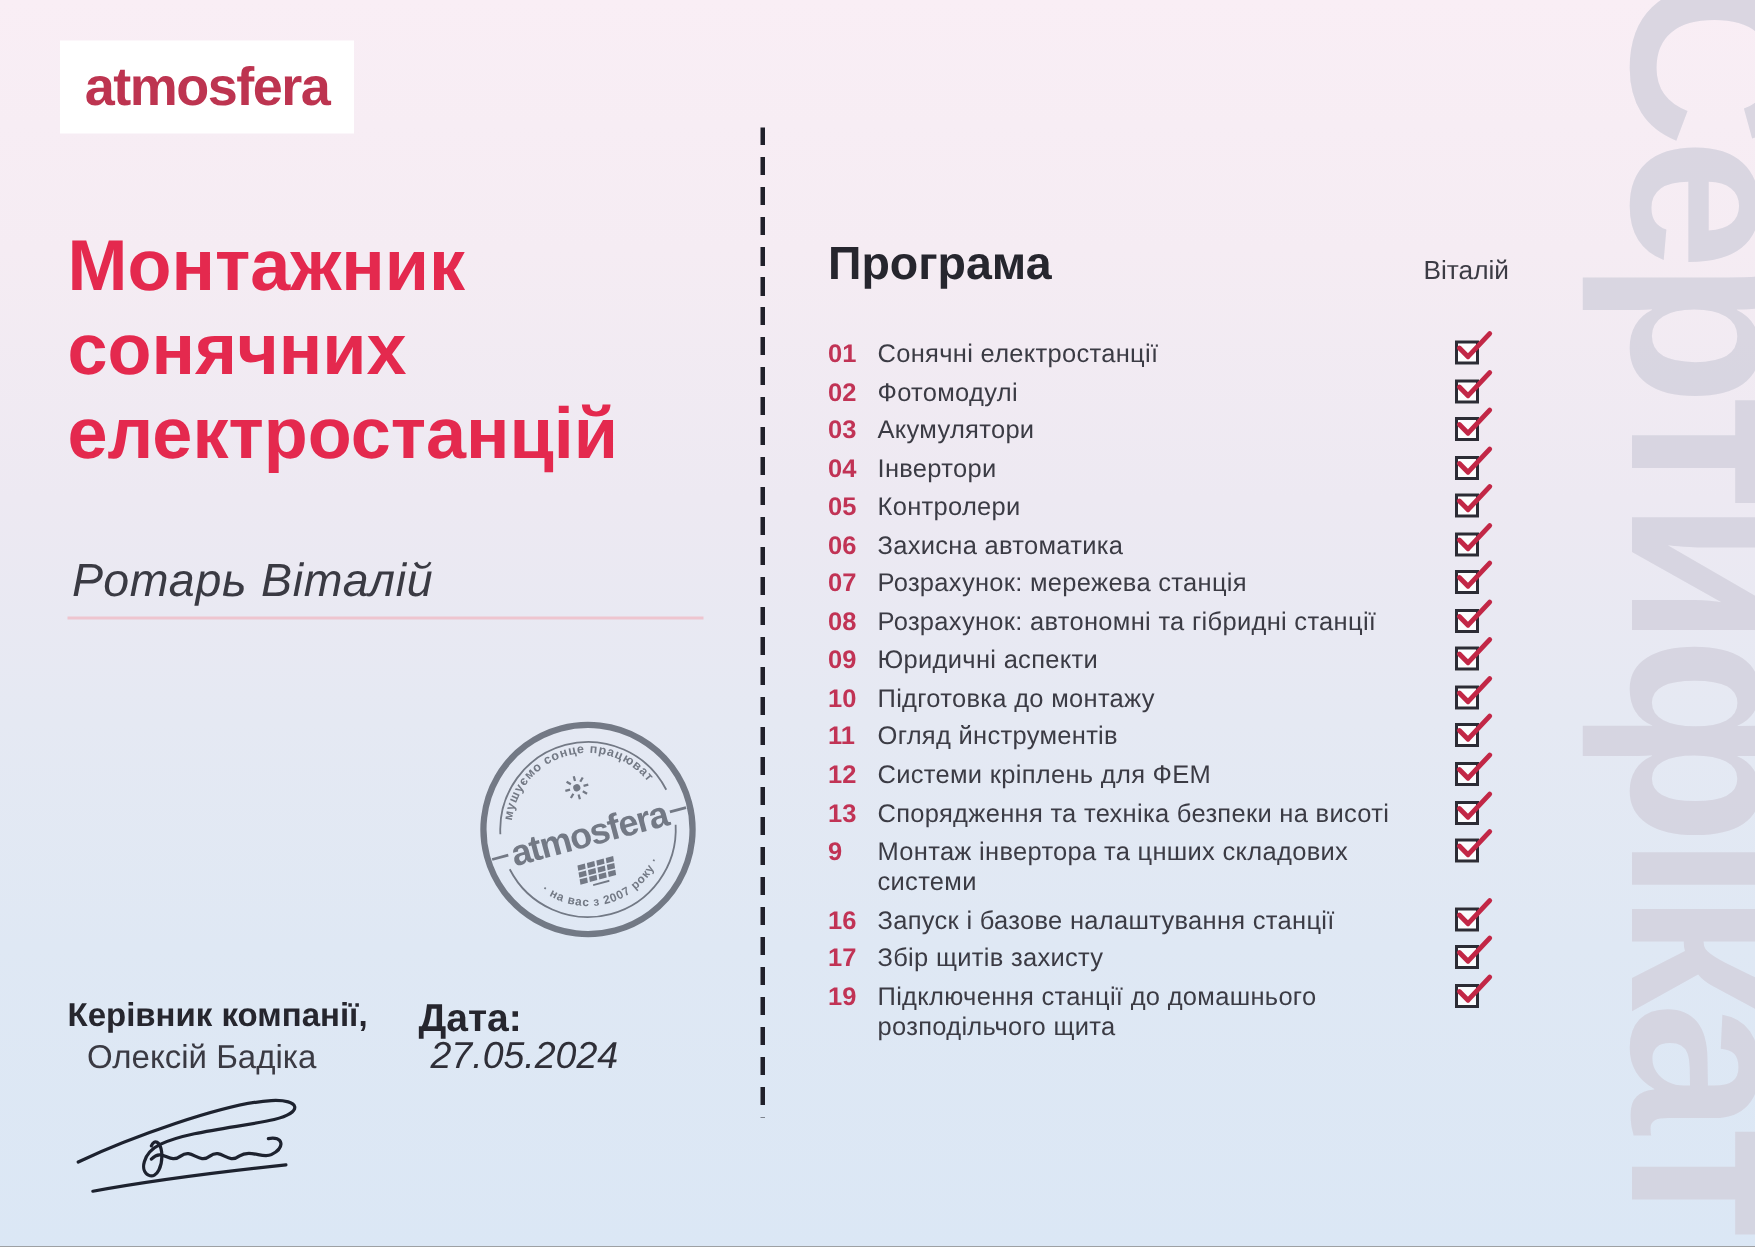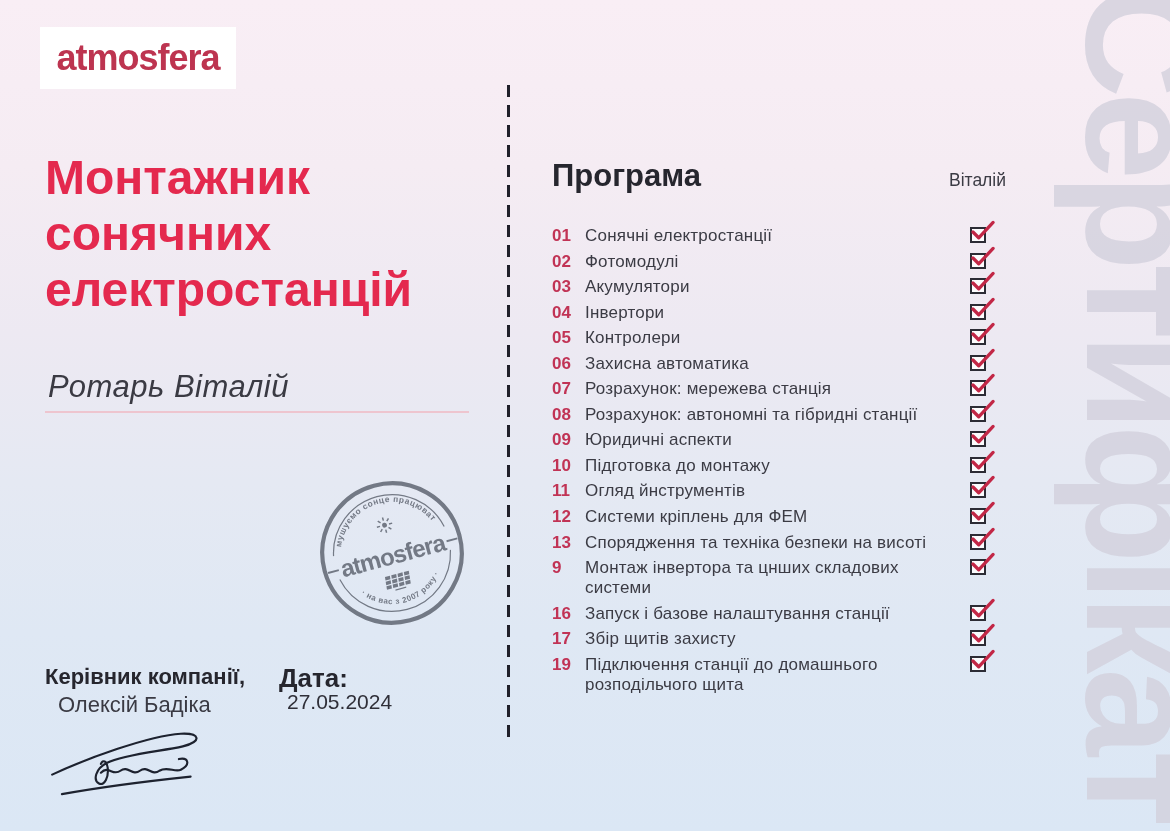--- a/index.html
+++ b/index.html
@@ -55,21 +55,21 @@
     transform: rotate(-15deg); opacity: .82;
   }
   .stamp svg { width: 100%; height: 100%; }
 
   
   .director-title { position: absolute; left: 45px; top: 664px; font-size: 22px; font-weight: bold; color: var(--ink); }
   .director-name  { position: absolute; left: 58px; top: 692px; font-size: 22px; color: #3a3a43; }
   .signature      { position: absolute; left: 44px; top: 722px; width: 185px; height: 78px; }
   .signature path { fill: none; stroke: #1d222f; stroke-width: 2.2; stroke-linecap: round; }
   .date-label { position: absolute; left: 279px; top: 663px; font-size: 26px; font-weight: bold; color: var(--ink); }
-  .date-value { position: absolute; left: 287px; top: 690px; font-size: 21px; color: #2f2f38; }
+  .date-value { position: absolute; left: 287px; top: 690px; font-size: 25px; font-style: italic; color: #2f2f38; }
 
   
   .divider {
     position: absolute; left: 507px; top: 85px; width: 2.5px; height: 660px;
     background: repeating-linear-gradient(to bottom,
       var(--divider) 0 12px, transparent 12px 20px);
   }
 
   
   .program { position: absolute; left: 552px; top: 158px; width: 434px; }

